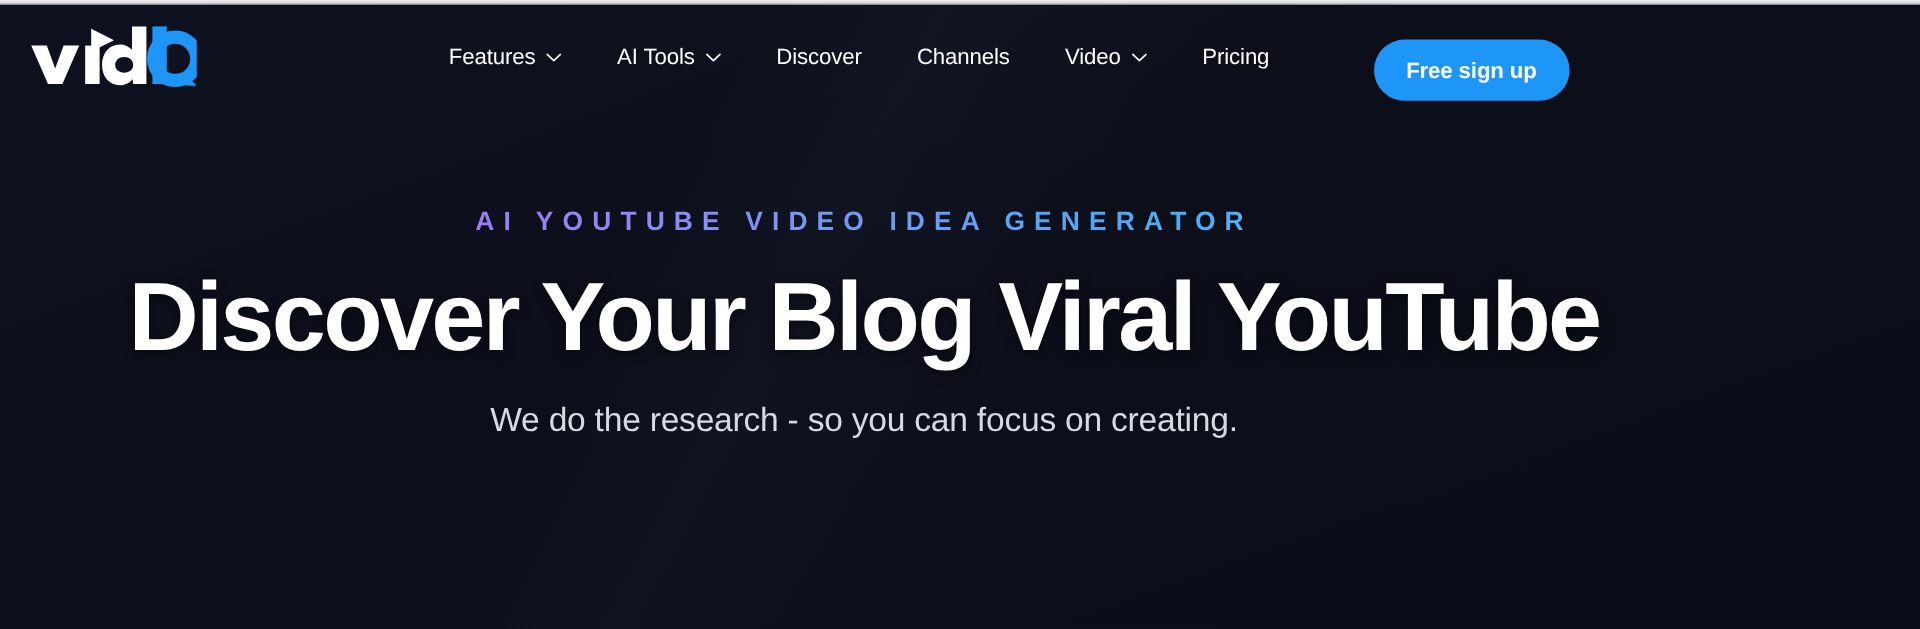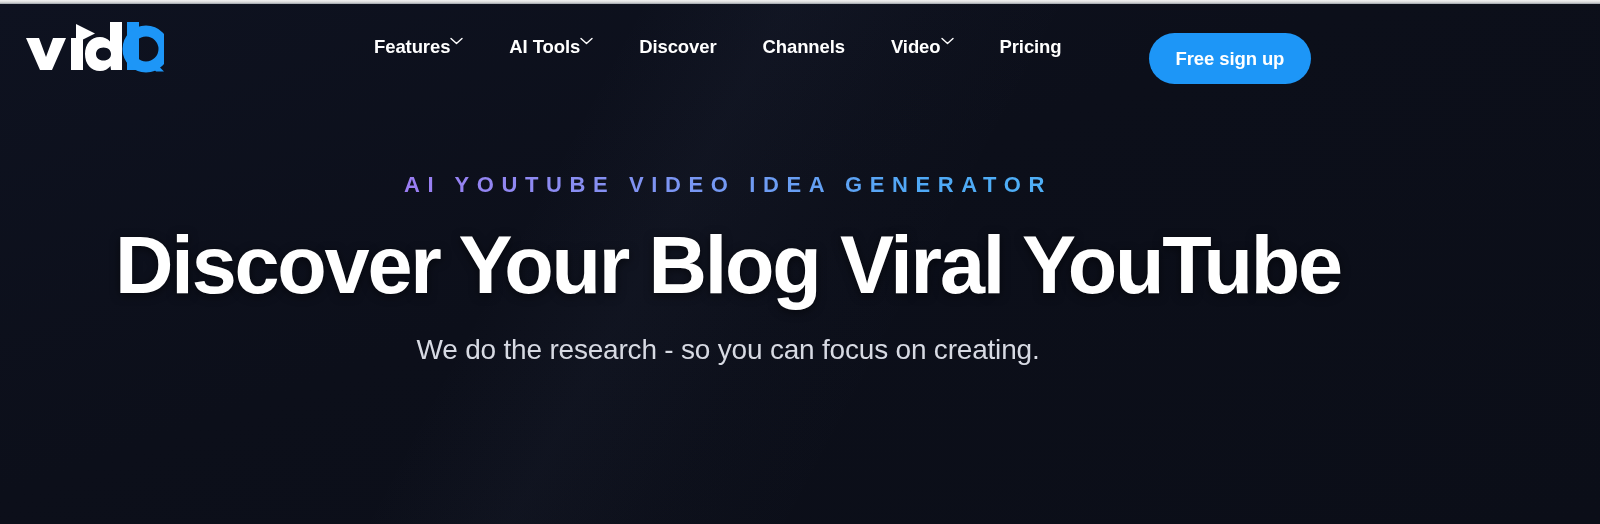--- a/index.html
+++ b/index.html
@@ -62,24 +62,25 @@
 
   .nav-links {
     display: flex;
     align-items: center;
     margin-left: 200px;
     gap: 0px;
   }
 
   .nav-item {
     display: flex;
-    align-items: flex-start;
+    align-items: center;
+    gap: 9px;
     color: #ffffff;
     font-size: 18.5px;
-    font-weight: bold;
+    font-weight: normal;
     letter-spacing: -0.1px;
     white-space: nowrap;
     padding: 8px 0;
     margin-right: 46px;
     cursor: pointer;
   }
   .nav-item:last-child { margin-right: 0; }
 
   .chev {
     display: inline-block;
@@ -106,21 +107,21 @@
     cursor: pointer;
     font-family: "Liberation Sans", sans-serif;
     white-space: nowrap;
     margin-top: 23px;
   }
 
   
   .hero {
     position: absolute;
     top: 90px;
-    left: 12px;
+    left: 4px;
     width: 1432px;
     text-align: center;
   }
 
   .eyebrow {
     margin-top: 82px;
     font-size: 22px;
     font-weight: bold;
     letter-spacing: 7.6px;
     text-transform: uppercase;

